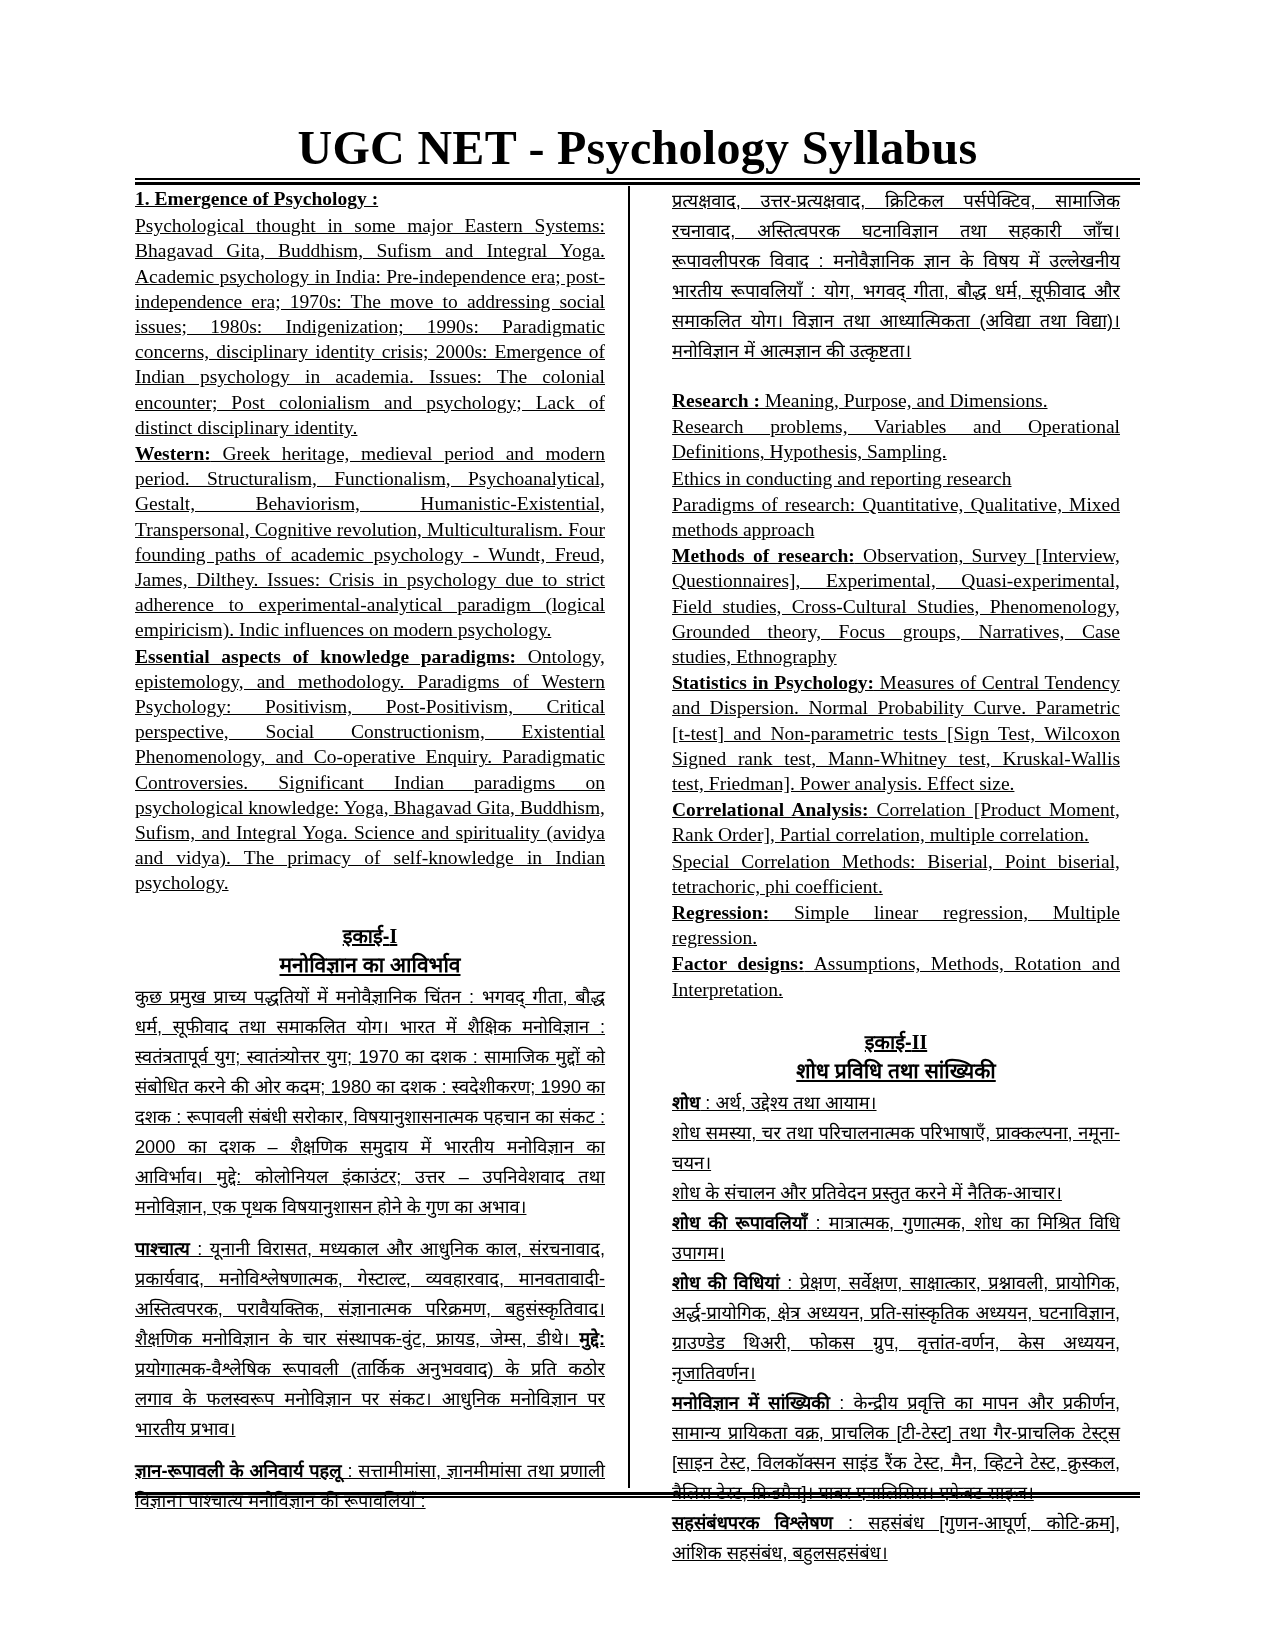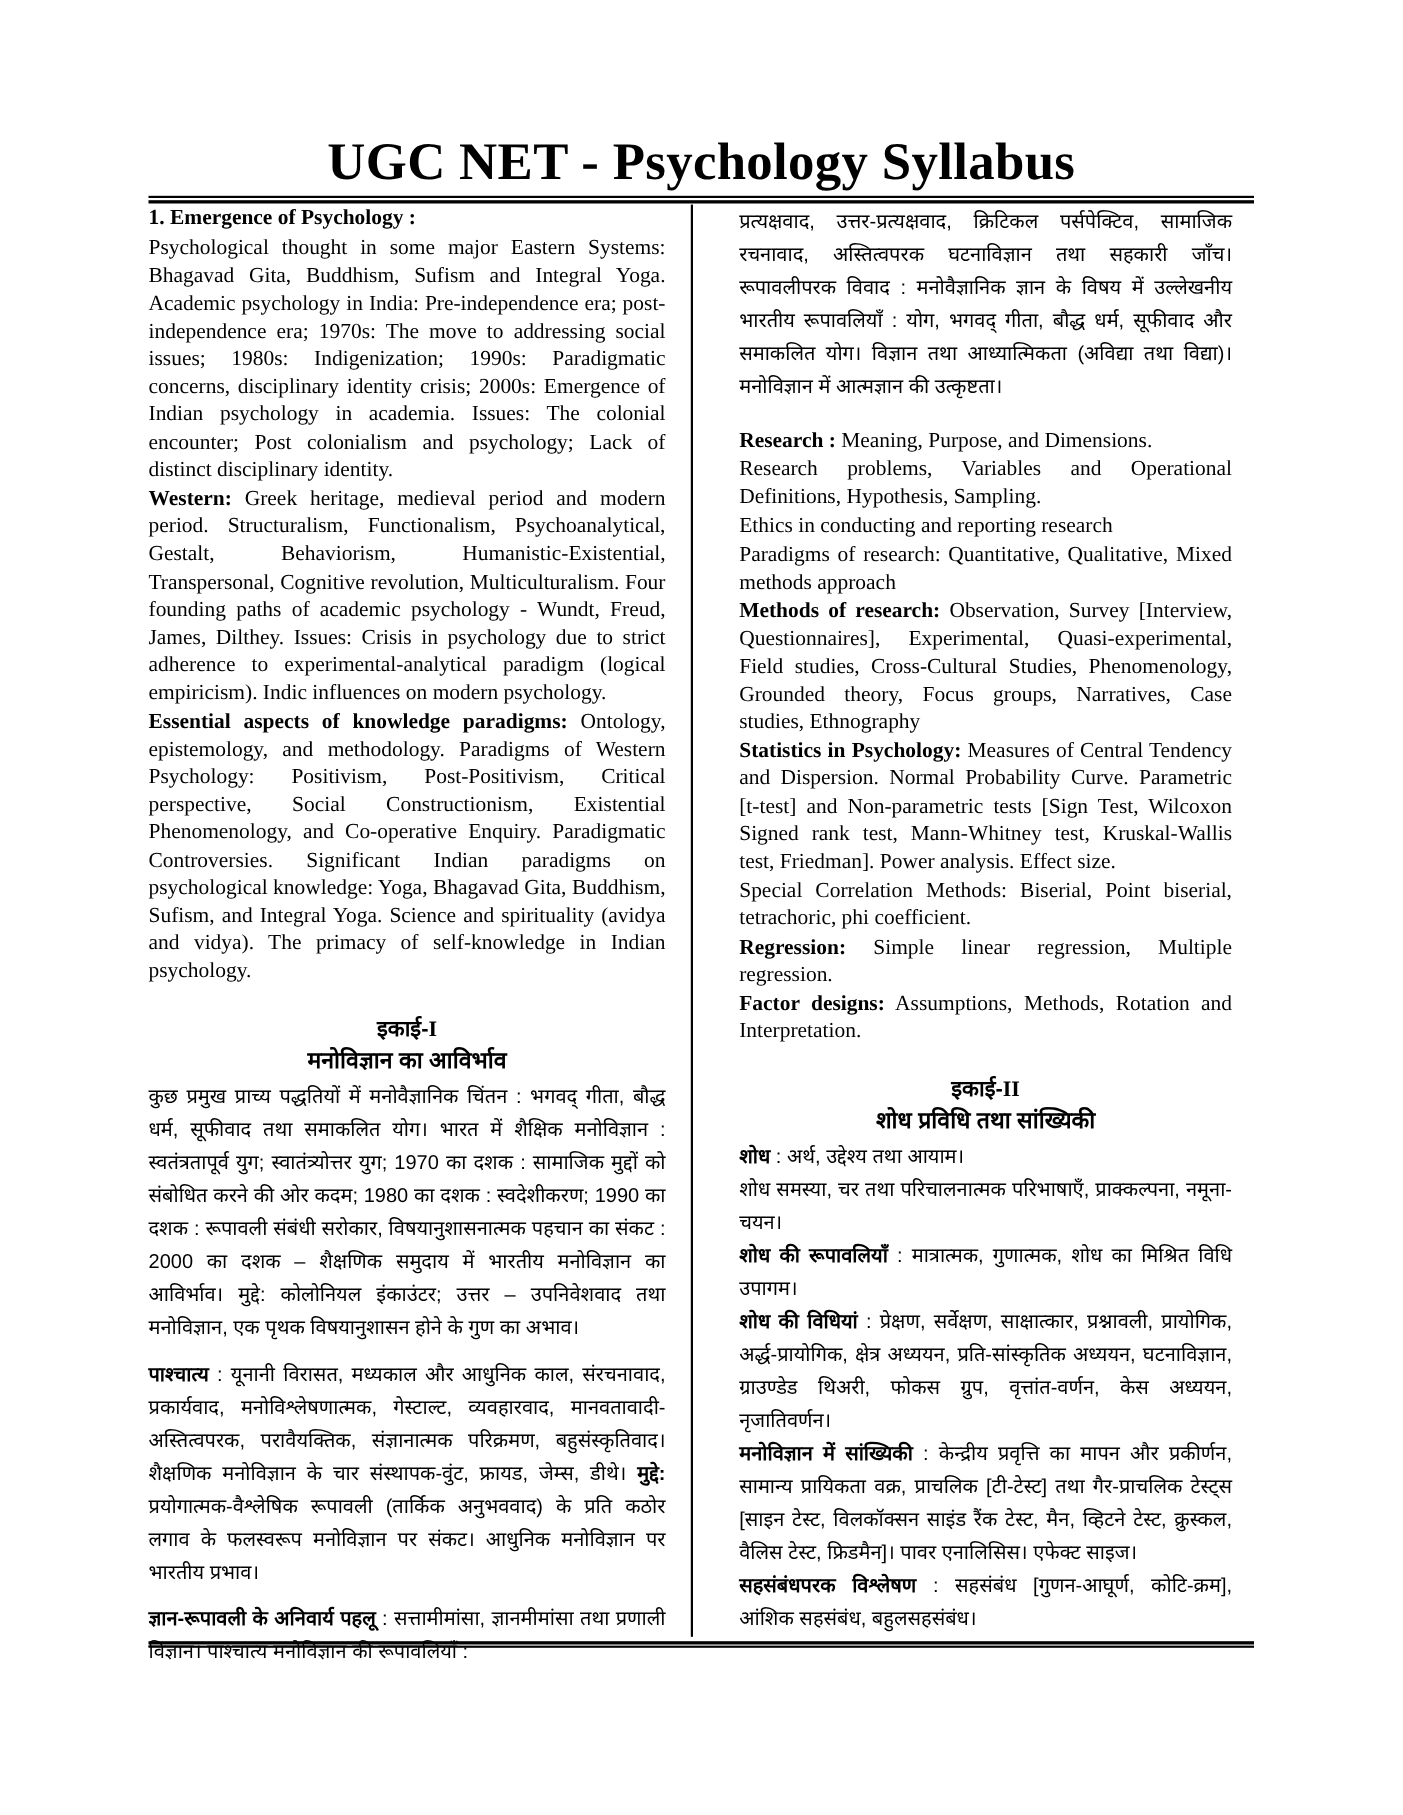--- a/index.html
+++ b/index.html
@@ -70,20 +70,21 @@
     left: 135px;
     top: 186px;
     width: 1005px;
     height: 1302px;
     display: flex;
     align-items: stretch;
   }
   .col {
     width: 470px;
     box-sizing: border-box;
+    text-decoration: underline;
   }
   .col-left  { padding-right: 0px; }
   .col-right { padding-left: 22px; }
   .col-divider {
     width: 0;
     border-left: 2px solid #000;
     margin: 0 20px 0 23px;
     align-self: stretch;
   }
 
@@ -205,37 +206,39 @@
       <p class="en">Research problems, Variables and Operational Definitions, Hypothesis, Sampling.</p>
 
       <p class="en">Ethics in conducting and reporting research</p>
 
       <p class="en">Paradigms of research: Quantitative, Qualitative, Mixed methods approach</p>
 
       <p class="en"><span class="lead">Methods of research:</span><span> Observation, Survey [Interview, Questionnaires], Experimental, Quasi-experimental, Field studies, Cross-Cultural Studies, Phenomenology, Grounded theory, Focus groups, Narratives, Case studies, Ethnography</span></p>
 
       <p class="en"><span class="lead">Statistics in Psychology:</span><span> Measures of Central Tendency and Dispersion. Normal Probability Curve. Parametric [t-test] and Non-parametric tests [Sign Test, Wilcoxon Signed rank test, Mann-Whitney test, Kruskal-Wallis test, Friedman]. Power analysis. Effect size.</span></p>
 
+      <p class="en"><span class="lead">Correlational Analysis:</span><span> Correlation [Product Moment, Rank Order], Partial correlation, multiple correlation.</span></p>
 
       <p class="en">Special Correlation Methods: Biserial, Point biserial, tetrachoric, phi coefficient.</p>
 
       <p class="en"><span class="lead">Regression:</span><span> Simple linear regression, Multiple regression.</span></p>
 
       <p class="en"><span class="lead">Factor designs:</span><span> Assumptions, Methods, Rotation and Interpretation.</span></p>
 
 
       <div class="unit-wrap">
         <p class="unit-line"><span>इकाई-</span><span class="roman">II</span></p>
         <p class="unit-sub">शोध प्रविधि तथा सांख्यिकी</p>
       </div>
 
       <p class="hi"><span class="hi-lead">शोध</span><span> : अर्थ, उद्देश्य तथा आयाम।</span></p>
 
       <p class="hi">शोध समस्या, चर तथा परिचालनात्मक परिभाषाएँ, प्राक्कल्पना, नमूना-चयन।</p>
 
+      <p class="hi">शोध के संचालन और प्रतिवेदन प्रस्तुत करने में नैतिक-आचार।</p>
 
       <p class="hi"><span class="hi-lead">शोध की रूपावलियाँ</span><span> : मात्रात्मक, गुणात्मक, शोध का मिश्रित विधि उपागम।</span></p>
 
       <p class="hi"><span class="hi-lead">शोध की विधियां</span><span> : प्रेक्षण, सर्वेक्षण, साक्षात्कार, प्रश्नावली, प्रायोगिक, अर्द्ध-प्रायोगिक, क्षेत्र अध्ययन, प्रति-सांस्कृतिक अध्ययन, घटनाविज्ञान, ग्राउण्डेड थिअरी, फोकस ग्रुप, वृत्तांत-वर्णन, केस अध्ययन, नृजातिवर्णन।</span></p>
 
       <p class="hi"><span class="hi-lead">मनोविज्ञान में सांख्यिकी</span><span> : केन्द्रीय प्रवृत्ति का मापन और प्रकीर्णन, सामान्य प्रायिकता वक्र, प्राचलिक [टी-टेस्ट] तथा गैर-प्राचलिक टेस्ट्स [साइन टेस्ट, विलकॉक्सन साइंड रैंक टेस्ट, मैन, व्हिटने टेस्ट, क्रुस्कल, वैलिस टेस्ट, फ्रिडमैन]। पावर एनालिसिस। एफेक्ट साइज।</span></p>
 
       <p class="hi"><span class="hi-lead">सहसंबंधपरक विश्लेषण</span><span> : सहसंबंध [गुणन-आघूर्ण, कोटि-क्रम], आंशिक सहसंबंध, बहुलसहसंबंध।</span></p>
 
     </div>

